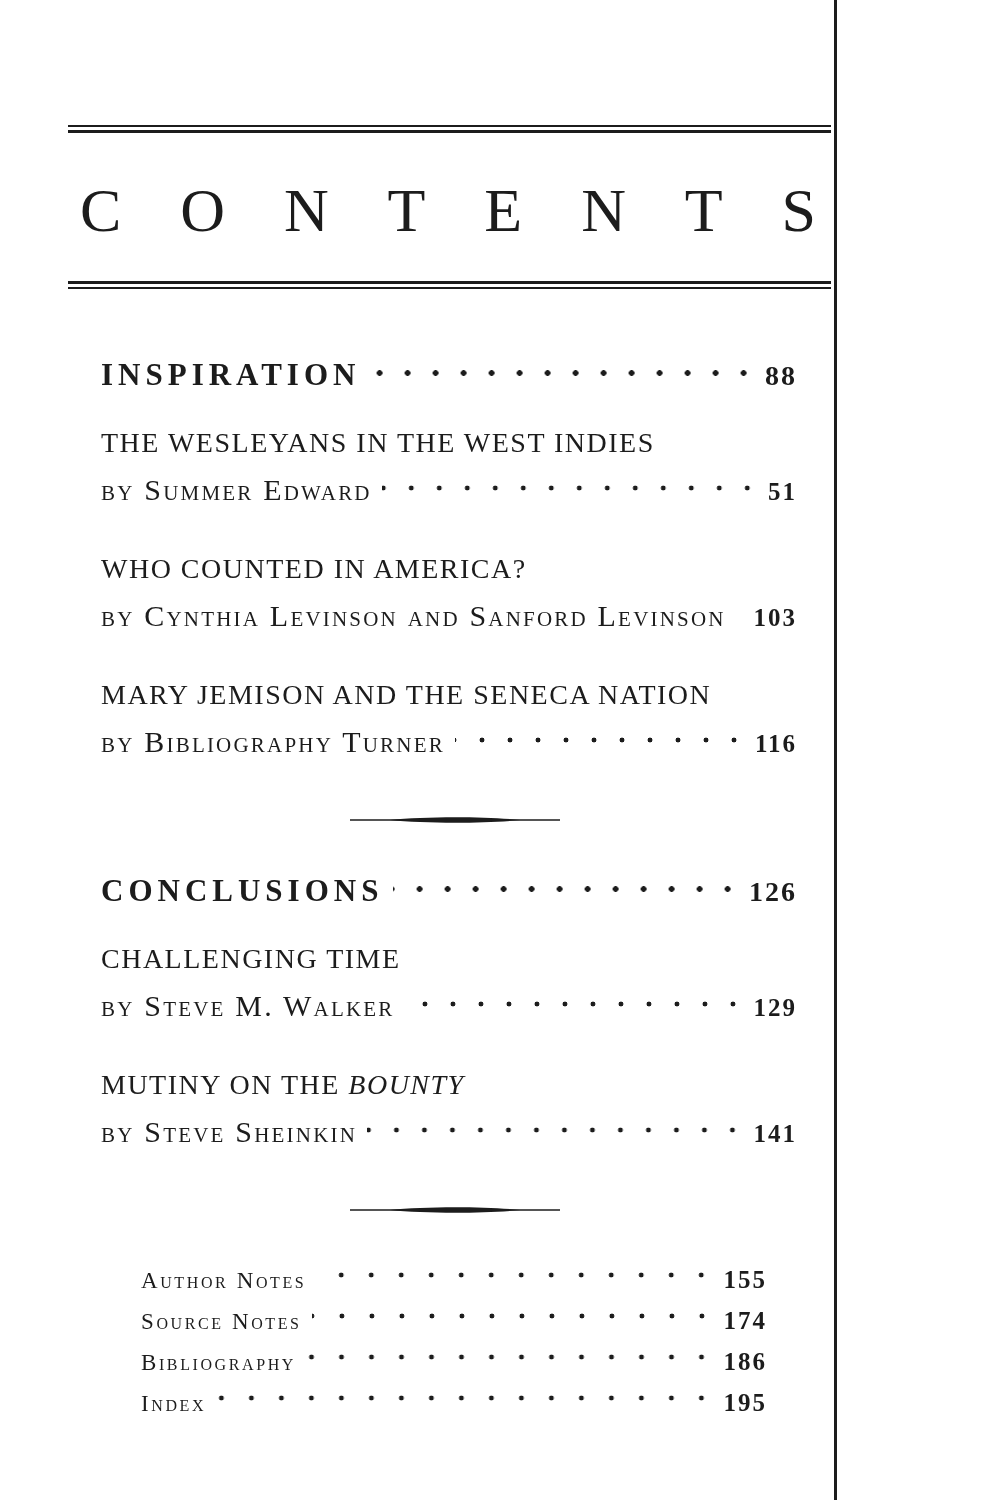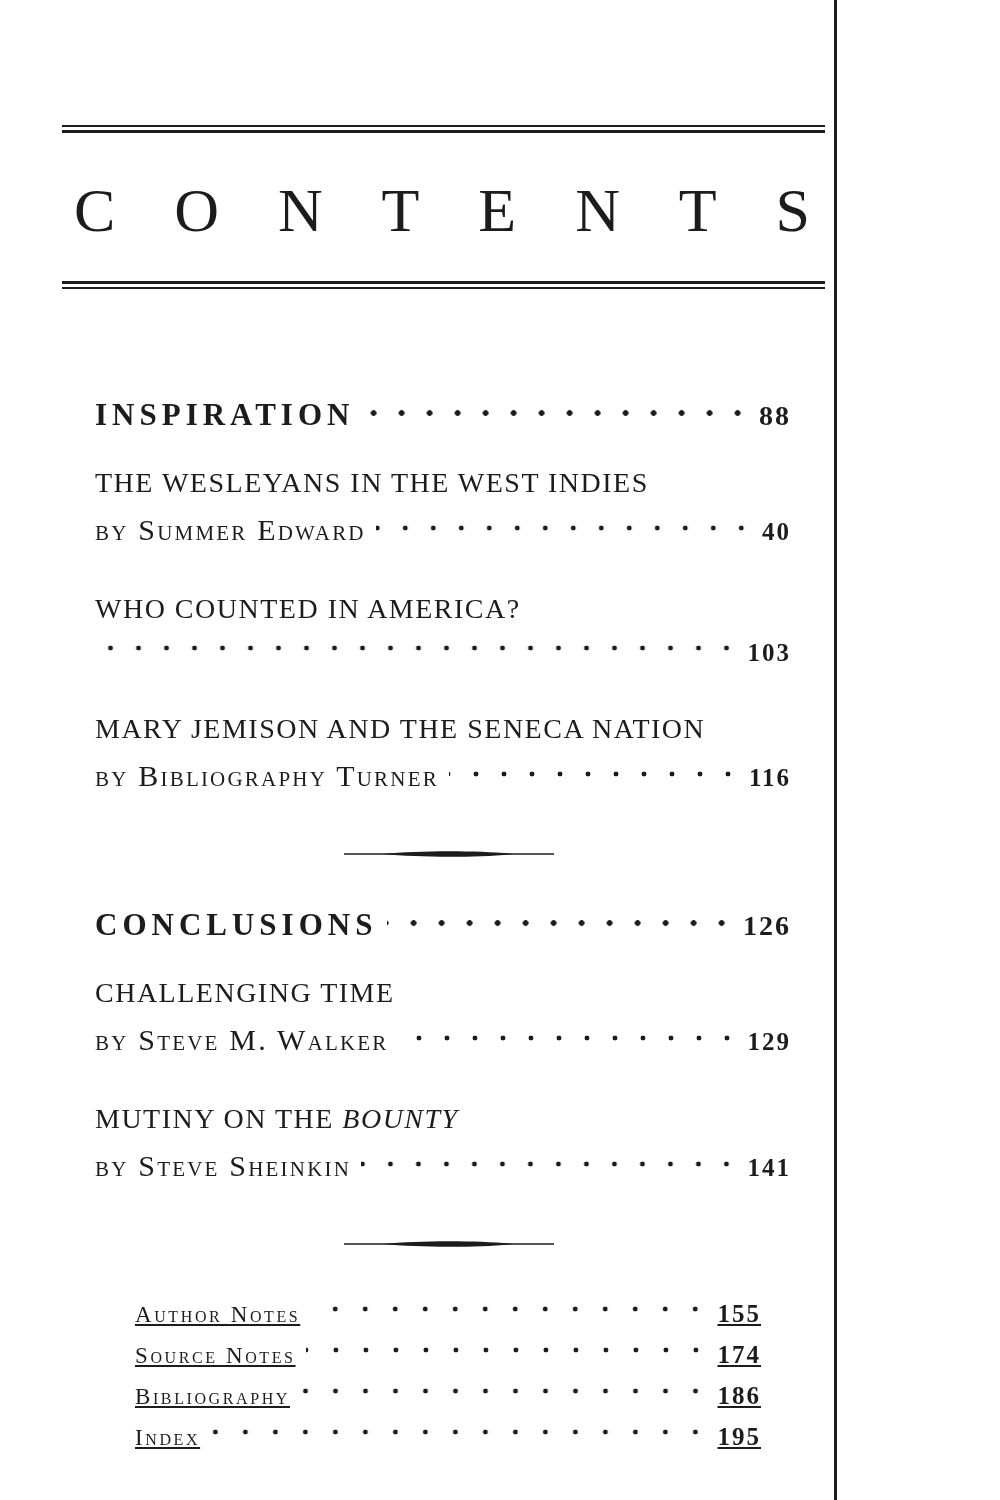--- a/index.html
+++ b/index.html
@@ -10,21 +10,21 @@
     font-family: "Liberation Serif", serif;
     position: relative;
     overflow: hidden;
   }
   .spine-rule {
     position: absolute; left: 834px; top: 0;
     width: 3px; height: 1500px;
     background: #1c1c1c;
   }
   .content {
-    position: absolute; left: 62px; top: 0;
+    position: absolute; left: 68px; top: 0;
     width: 763px;
   }
   .double-rule { width: 100%; }
   .double-rule .thin  { height: 2px; background: #1c1c1c; }
   .double-rule .thick { height: 3px; background: #1c1c1c; }
   .double-rule.top .thick { margin-top: 3px; }
   .double-rule.bottom .thin { margin-top: 3px; }
   .rule-top { margin-top: 125px; }
   .toc-title {
     margin: 46px 0 40px;
@@ -40,21 +40,21 @@
   .leader-line { display: flex; align-items: baseline; }
   .leaders {
     flex: 1;
     align-self: stretch;
     margin: 0 5px 0 10px;
     background-image: radial-gradient(circle, #1c1c1c 2.2px, transparent 2.7px);
     background-size: 28px 28px;
     background-repeat: repeat-x;
     background-position: right 2px bottom 5px;
   }
-  .section-row { margin-top: 108px; }
+  .section-row { margin-top: 68px; }
   .section-row .sec-label {
     font-size: 31px; font-weight: bold; letter-spacing: 5px;
     white-space: nowrap;
   }
   .section-row .leaders {
     background-image: radial-gradient(circle, #1c1c1c 2.6px, transparent 3.1px);
     background-position: right 2px bottom 6px;
   }
   .section-row .page-num { font-size: 28px; }
   .page-num {
@@ -82,21 +82,21 @@
   .byline-row .page-num { font-size: 25px; }
   .divider {
     margin: 56px auto 0;
     width: 210px;
     position: relative;
     left: 6px;
     display: block;
   }
   .conclusions { margin-top: 48px; justify-content: center; }
   .back-matter { margin: 50px 30px 0 40px; }
-  .bm-row { margin-bottom: 10px; line-height: 30px; text-decoration: underline; }
+  .bm-row { margin-bottom: 10px; line-height: 30px; }
   .bm-label {
     font-size: 23px;
     font-variant: small-caps;
     letter-spacing: 2.6px;
     white-space: nowrap;
   }
   .bm-row .leaders {
     background-size: 30px 30px;
     background-position: right 2px bottom 6px;
   }
@@ -128,27 +128,28 @@
         <span class="sec-label">INSPIRATION</span>
         <span class="leaders"></span>
         <span class="page-num">88</span>
       </div>
 
       <div class="entry first">
         <div class="entry-title">THE WESLEYANS IN THE WEST INDIES</div>
         <div class="leader-line byline-row">
           <span class="byline">by Summer Edward</span>
           <span class="leaders"></span>
-          <span class="page-num">40</span>
+          <span class="page-num">51</span>
         </div>
       </div>
 
       <div class="entry">
         <div class="entry-title">WHO COUNTED IN AMERICA?</div>
         <div class="leader-line byline-row">
+          <span class="byline">by Cynthia Levinson and Sanford Levinson</span>
           <span class="leaders"></span>
           <span class="page-num">103</span>
         </div>
       </div>
 
       <div class="entry">
         <div class="entry-title">MARY JEMISON AND THE SENECA NATION</div>
         <div class="leader-line byline-row">
           <span class="byline">by Bibliography Turner</span>
           <span class="leaders"></span>

